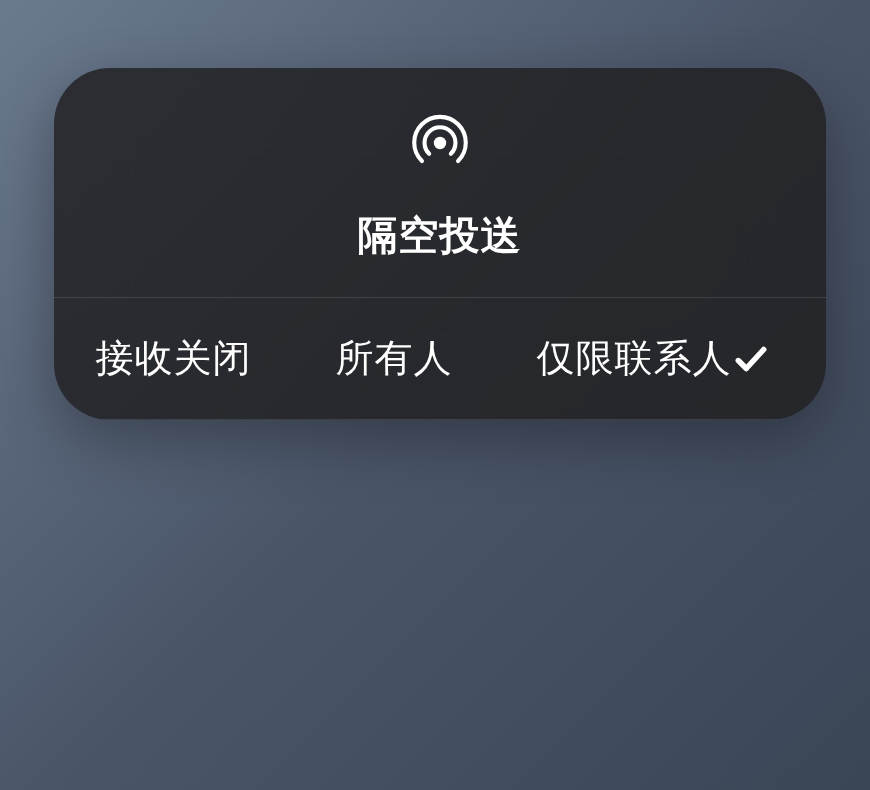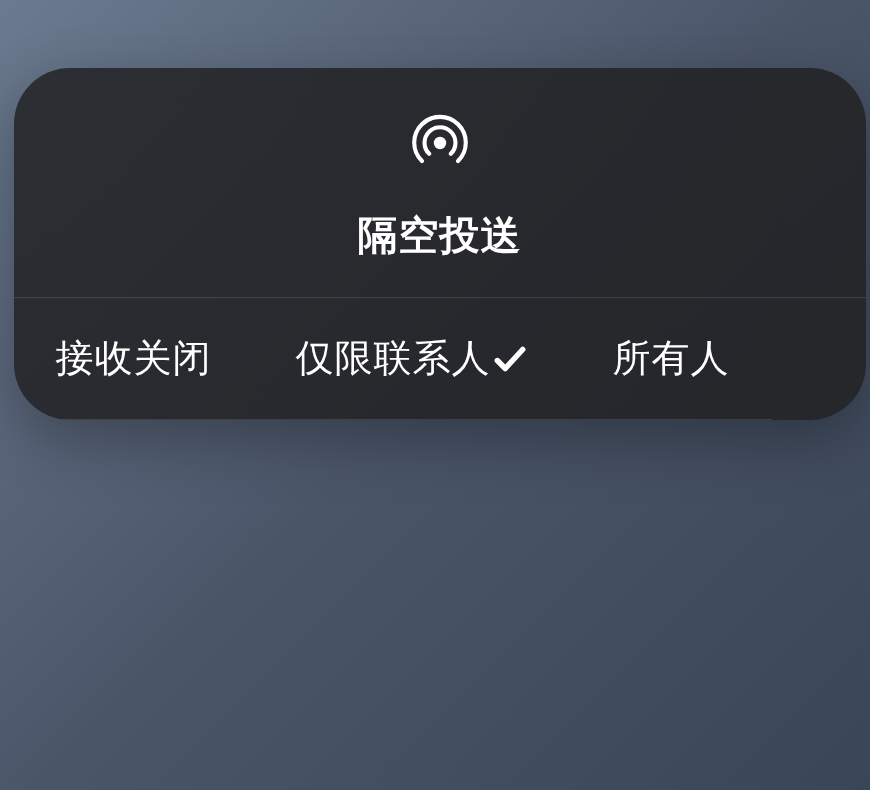--- a/index.html
+++ b/index.html
@@ -14,21 +14,21 @@
       background: linear-gradient(135deg, #6b7a8f 0%, #4a5568 50%, #3a4556 100%);
       display: flex;
       align-items: flex-start;
       justify-content: center;
       padding-top: 68px;
       font-family: -apple-system, BlinkMacSystemFont, "PingFang SC", "Helvetica Neue", sans-serif;
       overflow: hidden;
     }
     
     .panel {
-      width: 852px;
+      width: 772px;
       background: rgba(30, 30, 32, 0.82);
       backdrop-filter: blur(40px);
       border-radius: 56px;
       overflow: hidden;
       box-shadow: 0 20px 60px rgba(0, 0, 0, 0.3);
       margin-left: 9px;
     }
     
     .header {
       display: flex;
@@ -102,24 +102,24 @@
     <div class="title">隔空投送</div>
   </div>
 
   <div class="options">
     <div class="option">
       <span class="option-label">接收关闭</span>
 
     </div>
 
     <div class="option">
+      <span class="option-label">所有人</span>
+
+    </div>
+
+    <div class="option">
       <span class="option-label">仅限联系人</span>
       <svg class="checkmark" viewBox="0 0 24 24" fill="none" stroke="currentColor" stroke-width="3.5" stroke-linecap="round" stroke-linejoin="round">
         <polyline points="4 13 9 18 20 6"></polyline>
       </svg>
     </div>
-
-    <div class="option">
-      <span class="option-label">所有人</span>
-
-    </div>
   </div>
 </div>
 
 </body></html>

